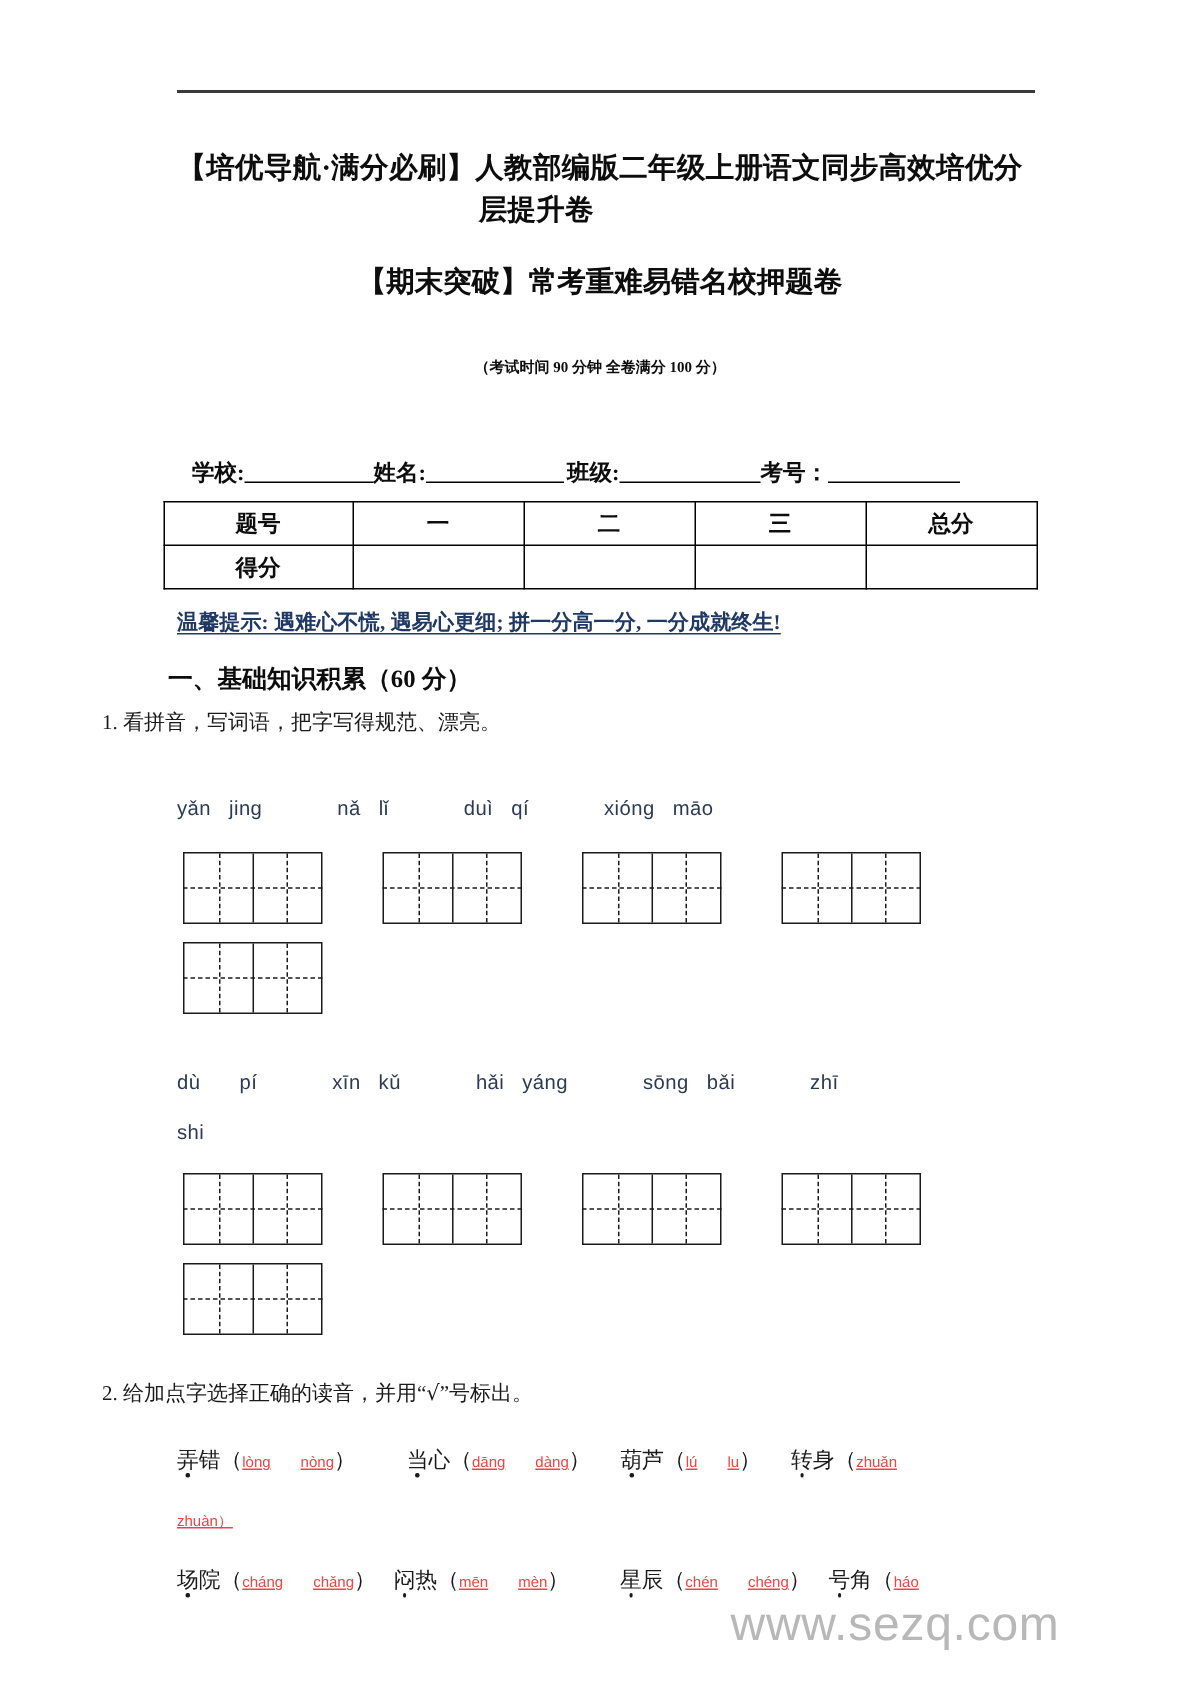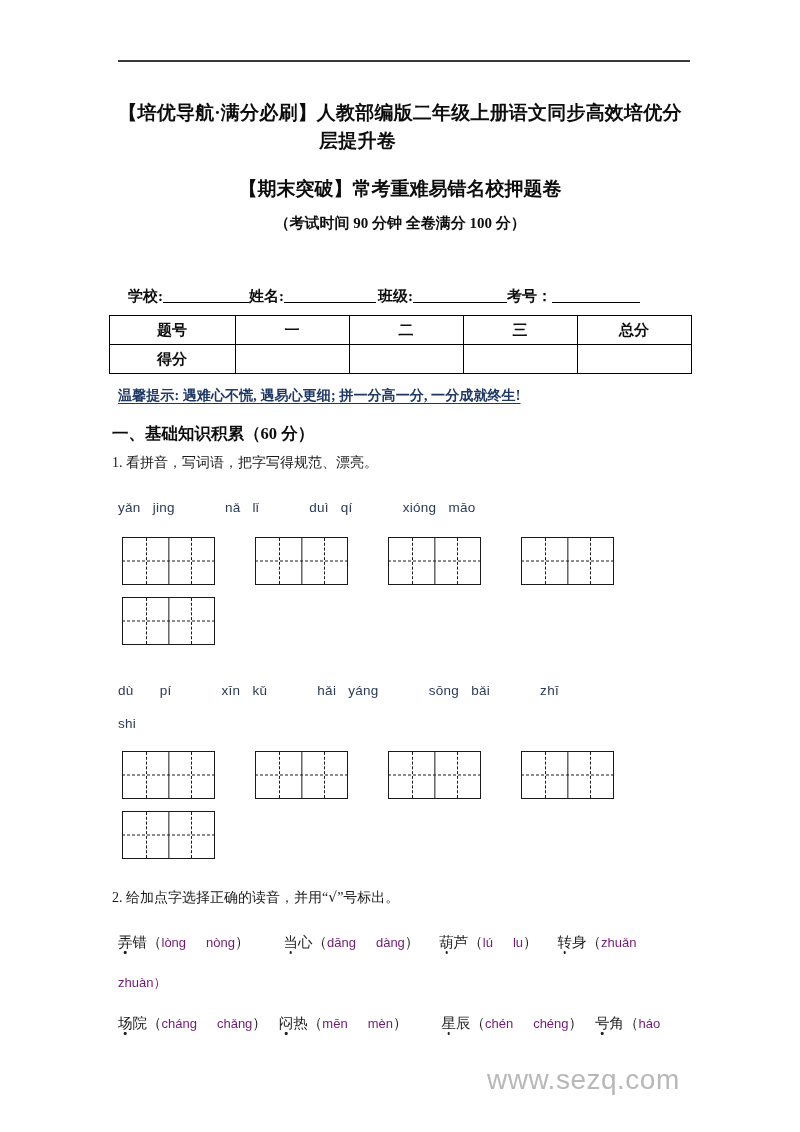--- a/index.html
+++ b/index.html
@@ -49,22 +49,22 @@
     font-family: "Liberation Serif", "DejaVu Serif", serif;
     font-weight: bold;
     font-size: 19px;
     line-height: 34px;
     margin-top: 14px;
     color: #0d0d0d;
   }
   .exam-meta {
     font-family: "Liberation Serif", "DejaVu Serif", serif;
     font-weight: bold;
-    font-size: 15px;
-    margin-top: 8px;
+    font-size: 10px;
+    margin-top: 32px;
     color: #0d0d0d;
   }
 
   
   .info-line {
     margin: 18px 0 0 0;
     padding-left: 128px;
     font-size: 15px;
     font-weight: bold;
     color: #0d0d0d;
@@ -118,37 +118,37 @@
   
   .section-head {
     margin: 18px 0 0 0;
     padding-left: 112px;
     font-size: 16.5px;
     font-weight: bold;
     color: #0d0d0d;
   }
   .question {
     margin: 9px 12px 0 0;
-    padding-left: 112px;
+    padding-left: 68px;
     font-size: 14px;
     color: #1a1a1a;
     font-family: "Liberation Serif", "DejaVu Serif", serif;
   }
   .q-sqrt { font-family: "DejaVu Sans", sans-serif; }
 
   
   .pinyin-row {
     padding-left: 118px;
     font-family: "Liberation Sans", "DejaVu Sans", sans-serif;
     font-size: 13.5px;
     color: #2b3a55;
     white-space: nowrap;
     letter-spacing: 0.3px;
   }
-  .pinyin-row.first { margin-top: 28px; }
+  .pinyin-row.first { margin-top: 40px; }
   .pinyin-row.second { margin-top: 38px; }
   .py-group { display: inline-block; }
   .py-word { display: inline-block; }
   .sp-1 { display: inline-block; width: 26px; }
   .sp-2 { display: inline-block; width: 50px; }
   .sp-3 { display: inline-block; width: 12px; }
 
   
   .grid-block { padding-left: 122px; }
   .grid-block.b1 { margin-top: 22px; }
@@ -214,33 +214,34 @@
     left: 50%;
     bottom: -2px;
     width: 2.6px;
     height: 2.6px;
     background: #1a1a1a;
     border-radius: 50%;
     transform: translateX(-50%);
   }
   .py-opt {
     font-family: "Liberation Sans", "DejaVu Sans", sans-serif;
-    font-size: 13px;
-    color: #701a75;
+    font-size: 10px;
+    color: #ef4444;
+    text-decoration: underline;
   }
   .sp-q { display: inline-block; width: 20px; }
   .sp-qq { display: inline-block; width: 34px; }
 
   
   .watermark {
     position: absolute;
     left: 487px;
     top: 1064px;
     font-family: "Liberation Sans", "DejaVu Sans", sans-serif;
-    font-size: 28px;
+    font-size: 32px;
     color: #b8b8b8;
     letter-spacing: 0.5px;
     user-select: none;
   }
 </style>
 </head>
 <body>
 
 <div class="page">
 

